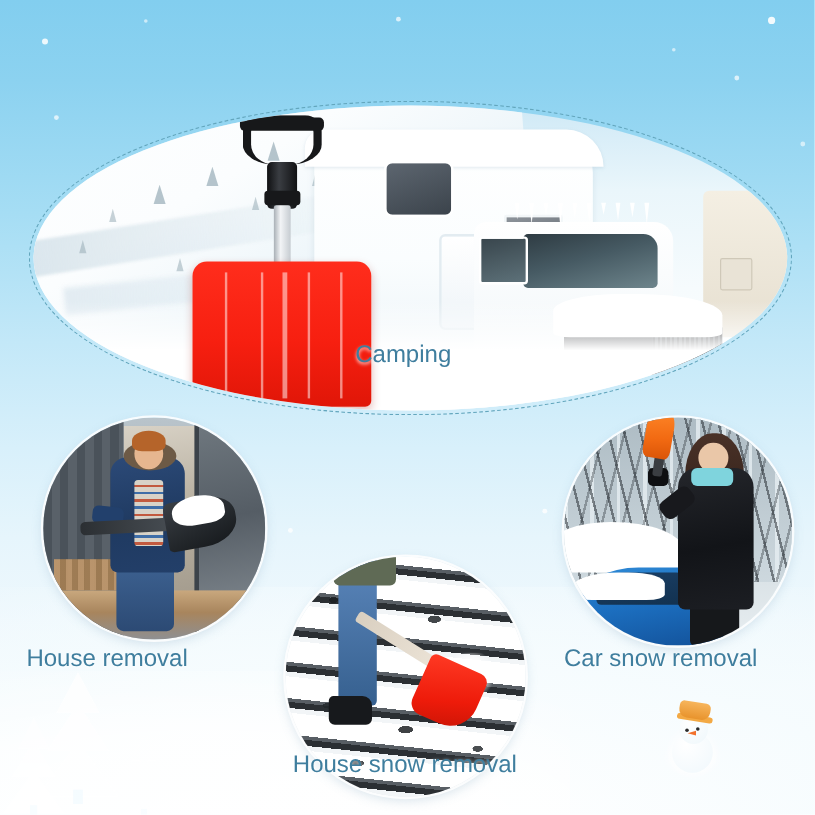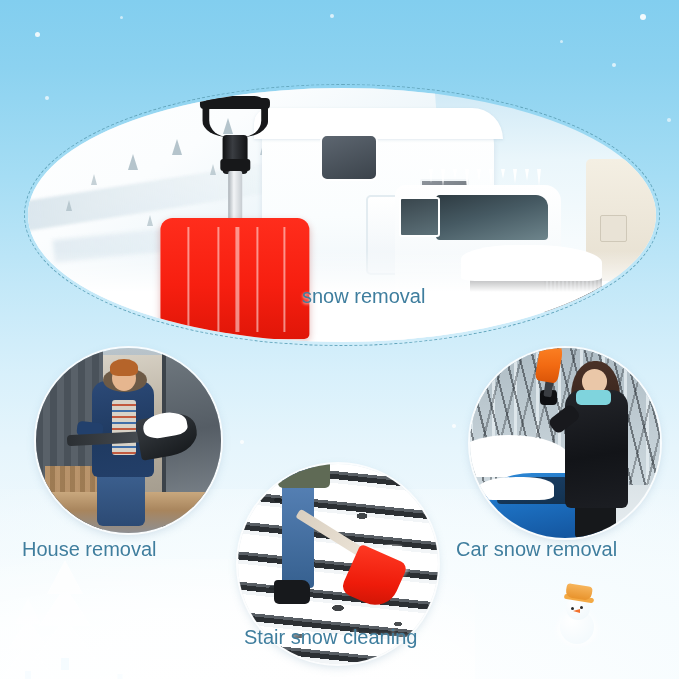--- a/index.html
+++ b/index.html
@@ -227,21 +227,21 @@
   .c-stair{left:238px;top:464px;width:200px;height:200px;}
   .c-car{left:470px;top:348px;width:190px;height:190px;}
 
   .cap{
     position:absolute;font-size:20px;color:#3f7e9e;
     text-shadow:0 1px 3px rgba(255,255,255,.9);
     white-space:nowrap;z-index:5;
   }
   .cap-house{left:22px;top:538px;}
   .cap-stair{left:244px;top:626px;}
-  .cap-car{left:456px;top:538px;}
+  .cap-car{left:470px;top:538px;}
 
   
   .hc{position:absolute;inset:0;background:linear-gradient(180deg,#b9c4cb 0%,#9fa9b1 55%,#c8cfd4 100%);}
   .hc-wall{position:absolute;left:0;top:0;width:36%;height:100%;
     background:repeating-linear-gradient(90deg,#4a525a 0 7px,#596169 7px 14px);}
   .hc-glass{position:absolute;left:36%;top:4%;width:34%;height:78%;
     background:linear-gradient(170deg,#d8d2c6 0%,#bdb5a6 40%,#a39b8d 100%);}
   .hc-glass2{position:absolute;left:70%;top:2%;width:30%;height:84%;
     background:linear-gradient(170deg,#6f787f 0%,#555d65 50%,#7e868d 100%);}
   .hc-frame{position:absolute;left:68%;top:0;width:4px;height:100%;background:#3c434a;}
@@ -459,21 +459,21 @@
           <span class="sh-rib" style="left:38%;"></span>
           <span class="sh-rib" style="left:50%;width:4px;"></span>
           <span class="sh-rib" style="left:64%;"></span>
           <span class="sh-rib" style="left:82%;"></span>
         </div>
       </div>
     </div>
   </div>
 
   <div class="hero-cap">
-    <div class="l2">snow removal</div>
+    <div>Camping</div>
   </div>
 
   <div class="circ c-house">
     <div class="hc">
       <div class="hc-glass"></div>
       <div class="hc-glass2"></div>
       <div class="hc-wall"></div>
       <div class="hc-frame"></div>
       <div class="hc-logs"></div>
       <div class="hc-deck"></div>
@@ -497,21 +497,21 @@
       <div class="st-steps"></div>
       <div class="st-tex"></div>
       <div class="st-leg2"></div>
       <div class="st-coat"></div>
       <div class="st-boot"></div>
       <div class="st-handle"></div>
       <div class="st-snowspray"></div>
       <div class="st-blade"></div>
     </div>
   </div>
-  <div class="cap cap-stair">Stair snow cleaning</div>
+  <div class="cap cap-stair">House snow removal</div>
 
   <div class="circ c-car">
     <div class="cs">
       <div class="cs-forest"></div>
       <div class="cs-snowbank"></div>
       <div class="cs-car"></div>
       <div class="cs-hood"></div>
       <div class="cs-snowcar"></div>
       <div class="cs-legs"></div>
       <div class="cs-hair"></div>

